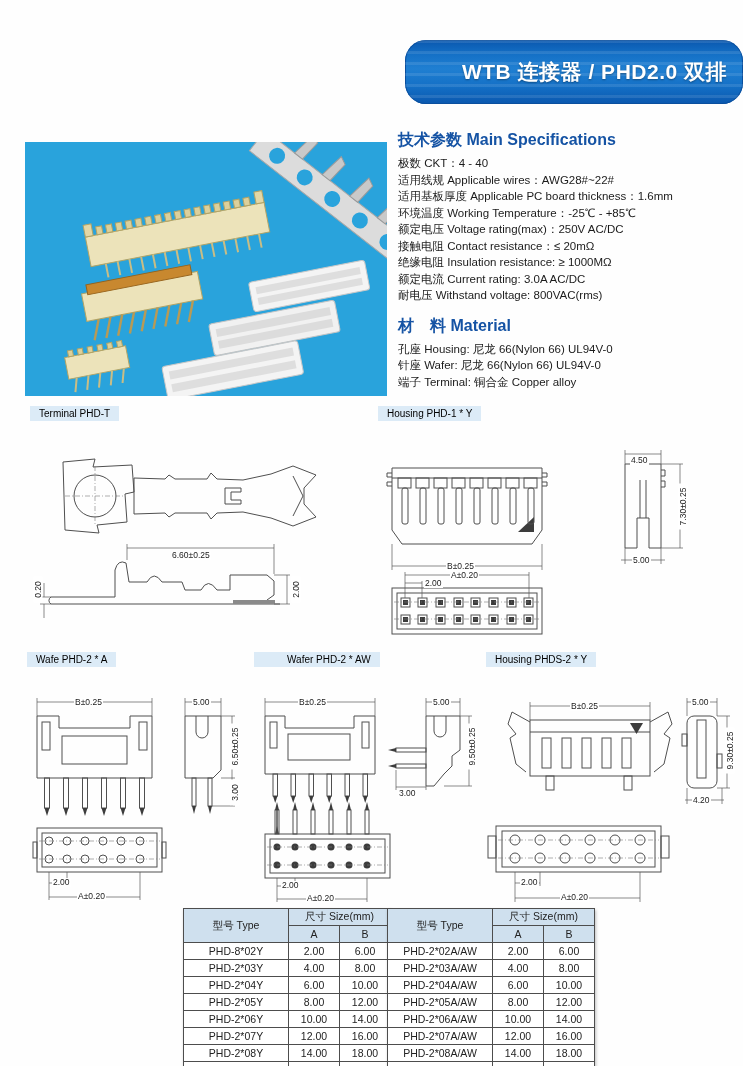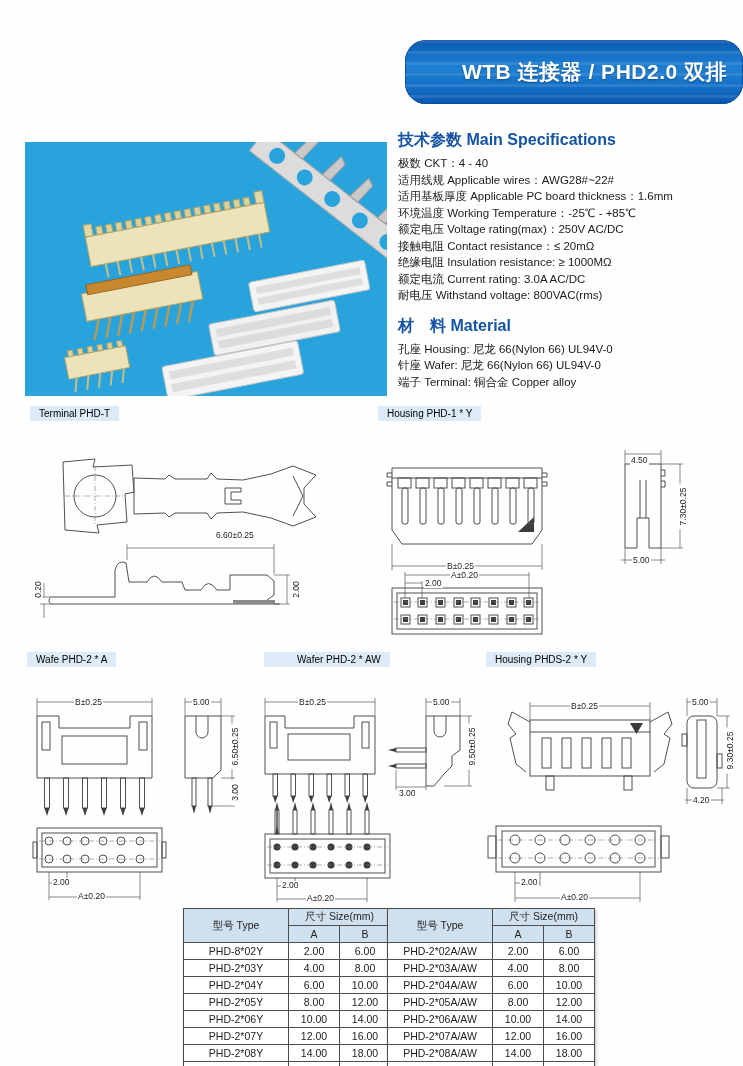--- a/index.html
+++ b/index.html
@@ -196,21 +196,21 @@
     <div class="spec-lines">
         <div>孔座 Housing: 尼龙 66(Nylon 66) UL94V-0</div>
         <div>针座 Wafer: 尼龙 66(Nylon 66) UL94V-0</div>
         <div>端子 Terminal: 铜合金 Copper alloy</div>
       </div>
   </div>
 
   <div class="sec-title" style="left:30px;top:406px;">Terminal PHD-T</div>
   <div class="sec-title" style="left:378px;top:406px;">Housing PHD-1 * Y</div>
   <div class="sec-title" style="left:27px;top:652px;">Wafe PHD-2 * A</div>
-  <div class="sec-title" style="left:264px;top:652px;padding-left:33px;">Wafer PHD-2 * AW</div>
+  <div class="sec-title" style="left:254px;top:652px;padding-left:33px;">Wafer PHD-2 * AW</div>
   <div class="sec-title" style="left:486px;top:652px;">Housing PHDS-2 * Y</div>
 
   <div class="panel" style="left:35px;top:448px;width:300px;height:190px;">
     <svg width="300" height="190" viewBox="0 0 300 190">
       <g class="line">
         <path d="M28,14 L60,11 L58,19 L97,17 L99,44 L90,46 L92,74 L62,77 L64,85 L30,82 Z"></path>
         <circle cx="60" cy="48" r="21"></circle>
         <path d="M99,30 L130,31 L134,27 L140,31 L172,31 L176,25 L182,31 L208,32 L236,26 L258,18 L281,27 L269,40 L269,56 L281,69 L258,78 L236,70 L208,64 L182,65 L176,71 L172,65 L140,65 L134,69 L130,65 L99,66 Z"></path>
         <path d="M190,40 h16 v4 h-10 v8 h10 v4 h-16 z"></path>
         <path d="M258,28 L268,48 L258,68"></path>
@@ -236,21 +236,21 @@
         <line x1="92" y1="100" x2="239" y2="100"></line>
         <line x1="16" y1="149" x2="5" y2="149"></line>
           <line x1="16" y1="156" x2="5" y2="156"></line>
         <line x1="9" y1="135" x2="9" y2="149"></line>
           <line x1="9" y1="156" x2="9" y2="170"></line>
         <line x1="239" y1="127" x2="255" y2="127"></line>
           <line x1="239" y1="156" x2="255" y2="156"></line>
         <line x1="252" y1="127" x2="252" y2="156"></line>
       </g>
     </svg>
-    <span class="dim" style="left:136px;top:83px;margin-left:44px;">6.60±0.25</span>
+    <span class="dim" style="left:136px;top:103px;">6.60±0.25</span>
     <span class="dim v" style="left:-10px;top:137px;width:24px;">0.20</span>
     <span class="dim v" style="left:248px;top:137px;width:24px;">2.00</span>
   </div>
 
   <div class="panel" style="left:372px;top:440px;width:360px;height:200px;">
     <svg width="360" height="200" viewBox="0 0 360 200">
       <g class="line">
         <path d="M20,28 H170 V90 L160,104 H30 L20,90 Z"></path>
         <line x1="20" y1="38" x2="170" y2="38"></line>
         <path d="M20,33 h-5 v4 h5 M20,42 h-5 v4 h5"></path>

